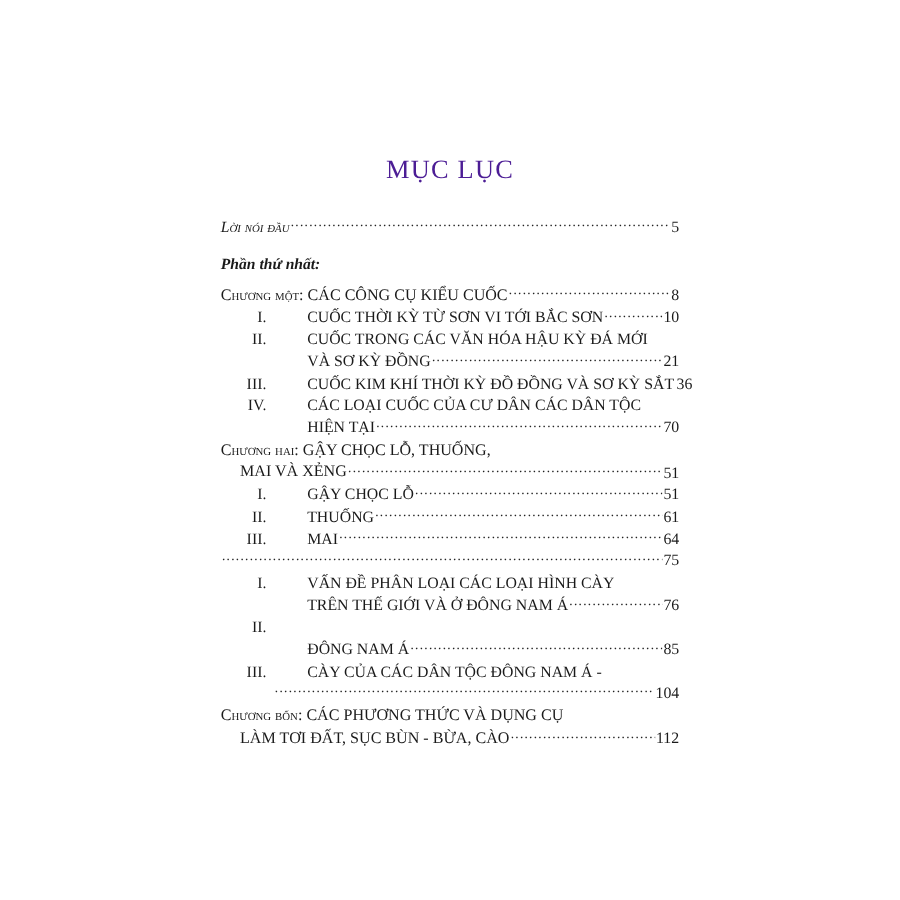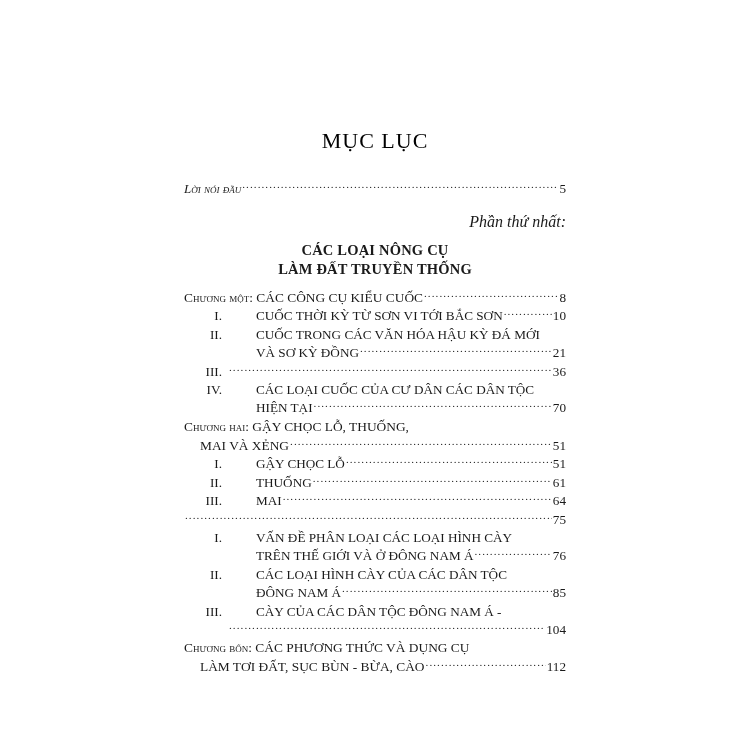--- a/index.html
+++ b/index.html
@@ -22,31 +22,31 @@
     padding: 0;
   }
   .toc-title {
     text-align: center;
     font-size: 22px;
     letter-spacing: 1px;
     font-variant: small-caps;
     margin-top: 128px;
     margin-bottom: 26px;
     font-family: "Liberation Serif", serif;
-    color: #000000;
+    color: #4c1d95;
   }
   .content {
     width: 382px;
     margin: 0 auto;
     font-size: 13.2px;
     line-height: 1.32;
   }
   .row {
     display: flex;
-    align-items: flex-start;
+    align-items: center;
     white-space: nowrap;
     margin-bottom: 1px;
   }
   .row .label {
     flex: 0 0 auto;
     font-variant: small-caps;
   }
   .row .dots {
     flex: 1 1 auto;
     overflow: hidden;
@@ -63,24 +63,24 @@
     font-size: 13.2px;
   }
   .preface {
     font-style: italic;
     font-size: 13px;
   }
   .preface-row {
     margin-bottom: 14px;
   }
   .part-label {
-    text-align: right;
-    font-weight: normal;
+    text-align: left;
+    font-weight: bold;
     font-style: italic;
-    font-size: 16px;
+    font-size: 13px;
     margin-bottom: 8px;
   }
   .part-title {
     text-align: center;
     font-weight: bold;
     font-size: 14.5px;
     font-variant: small-caps;
     line-height: 1.35;
     margin-bottom: 9px;
     letter-spacing: 0.2px;
@@ -122,24 +122,20 @@
 
   <div class="content">
 
     <div class="row preface-row">
       <span class="label preface">Lời nói đầu</span>
       <span class="dots">.................................................................................................</span>
       <span class="page-num">5</span>
     </div>
 
     <div class="part-label">Phần thứ nhất:</div>
-    <div class="part-title">
-      <div>CÁC LOẠI NÔNG CỤ</div>
-      <div>LÀM ĐẤT TRUYỀN THỐNG</div>
-    </div>
 
     <div id="entries">
         <div class="row">
           <span class="chapter">Chương một: CÁC CÔNG CỤ KIỂU CUỐC</span>
           <span class="dots">........................................................................................................................</span>
           <span class="page-num">8</span>
         </div>
         <div class="row entry">
           <span class="num">I.</span>
           <span class="plain">CUỐC THỜI KỲ TỪ SƠN VI TỚI BẮC SƠN</span>
@@ -152,20 +148,21 @@
           <span class="dots"></span>
           <span class="page-num"></span>
         </div>
         <div class="row entry-cont">
           <span class="plain">VÀ SƠ KỲ ĐỒNG</span>
           <span class="dots">........................................................................................................................</span>
           <span class="page-num">21</span>
         </div>
         <div class="row entry">
           <span class="num">III.</span>
+          <span class="plain">CUỐC KIM KHÍ THỜI KỲ ĐỒ ĐỒNG VÀ SƠ KỲ SẮT</span>
           <span class="dots">........................................................................................................................</span>
           <span class="page-num">36</span>
         </div>
         <div class="row entry">
           <span class="num">IV.</span>
           <span class="plain">CÁC LOẠI CUỐC CỦA CƯ DÂN CÁC DÂN TỘC</span>
           <span class="dots"></span>
           <span class="page-num"></span>
         </div>
         <div class="row entry-cont">
@@ -211,21 +208,20 @@
           <span class="dots"></span>
           <span class="page-num"></span>
         </div>
         <div class="row entry-cont">
           <span class="plain">TRÊN THẾ GIỚI VÀ Ở ĐÔNG NAM Á</span>
           <span class="dots">........................................................................................................................</span>
           <span class="page-num">76</span>
         </div>
         <div class="row entry">
           <span class="num">II.</span>
-          <span class="plain">CÁC LOẠI HÌNH CÀY CỦA CÁC DÂN TỘC</span>
           <span class="dots"></span>
           <span class="page-num"></span>
         </div>
         <div class="row entry-cont">
           <span class="plain">ĐÔNG NAM Á</span>
           <span class="dots">........................................................................................................................</span>
           <span class="page-num">85</span>
         </div>
         <div class="row entry">
           <span class="num">III.</span>

